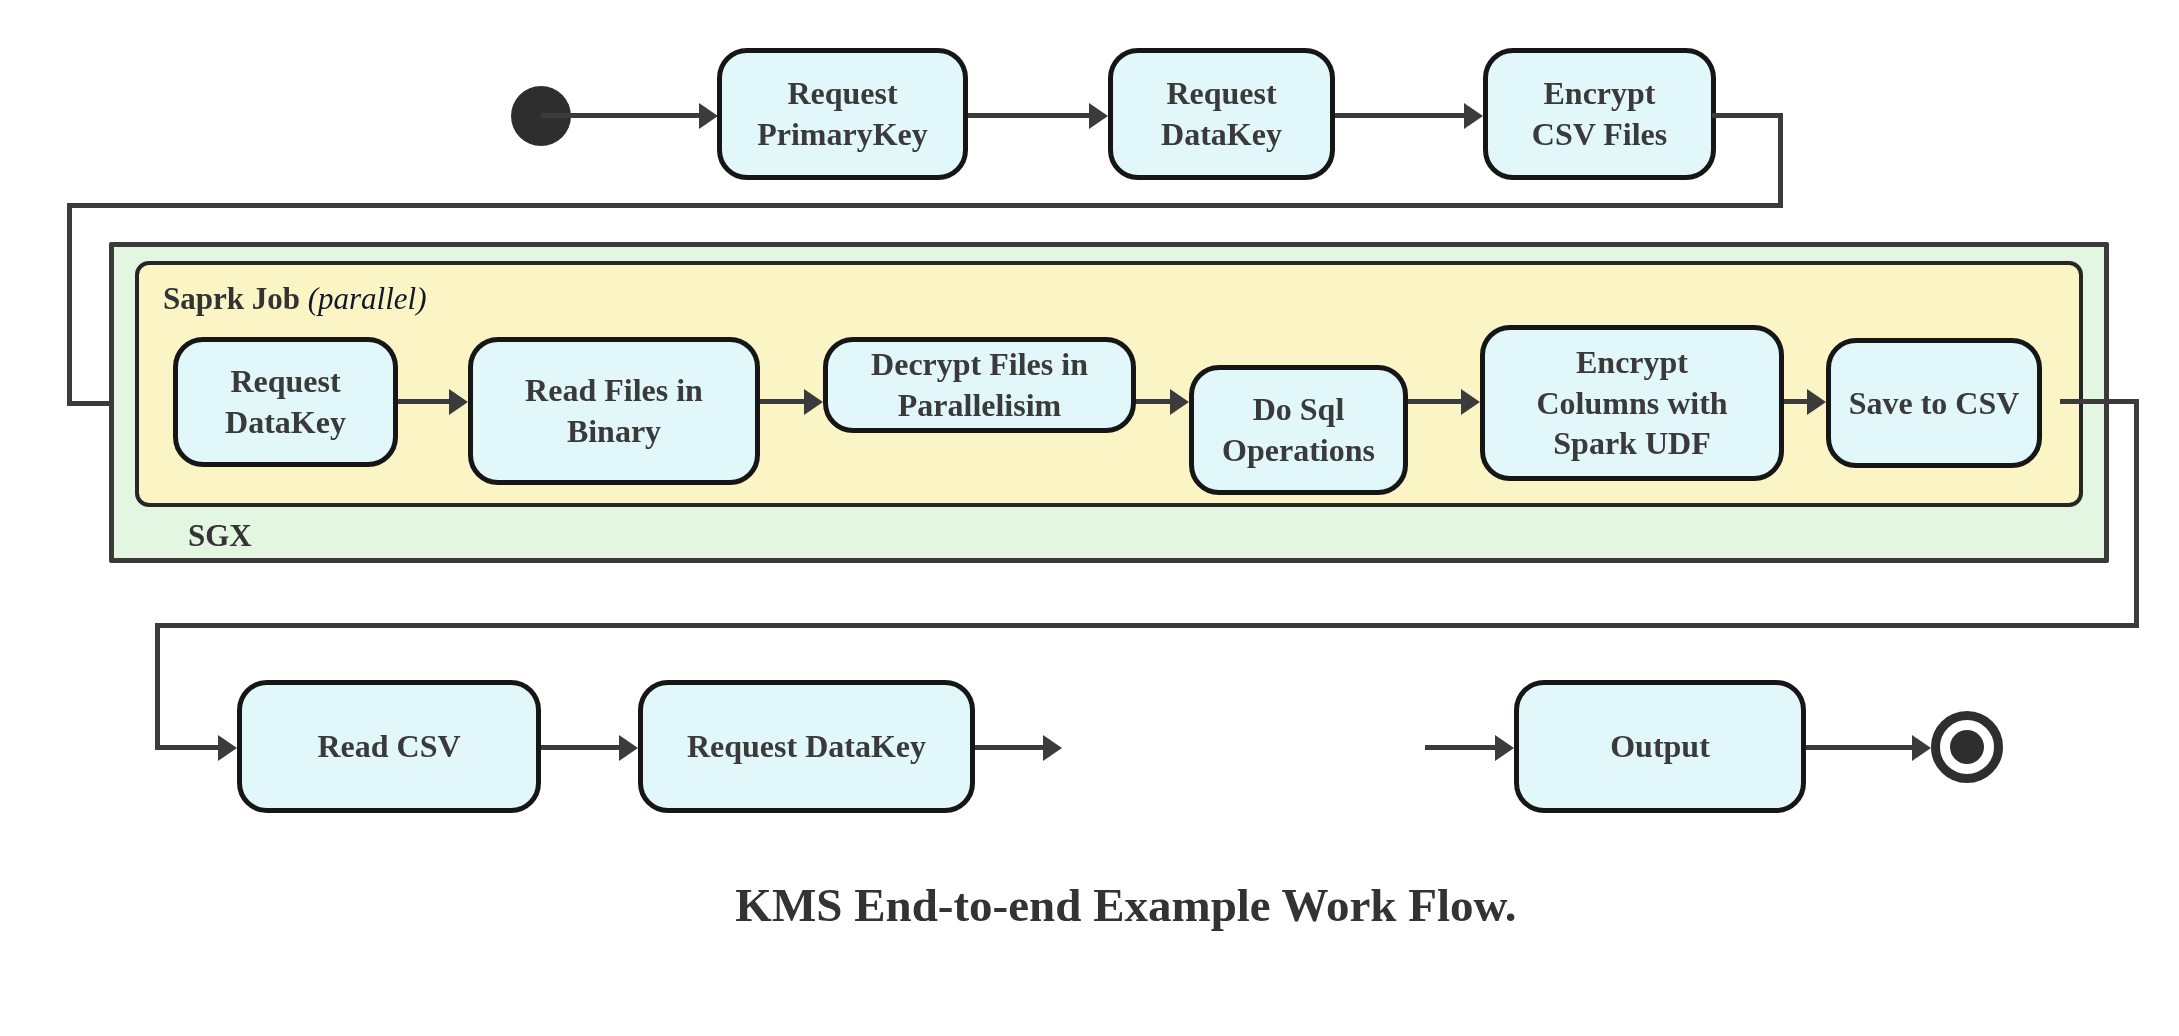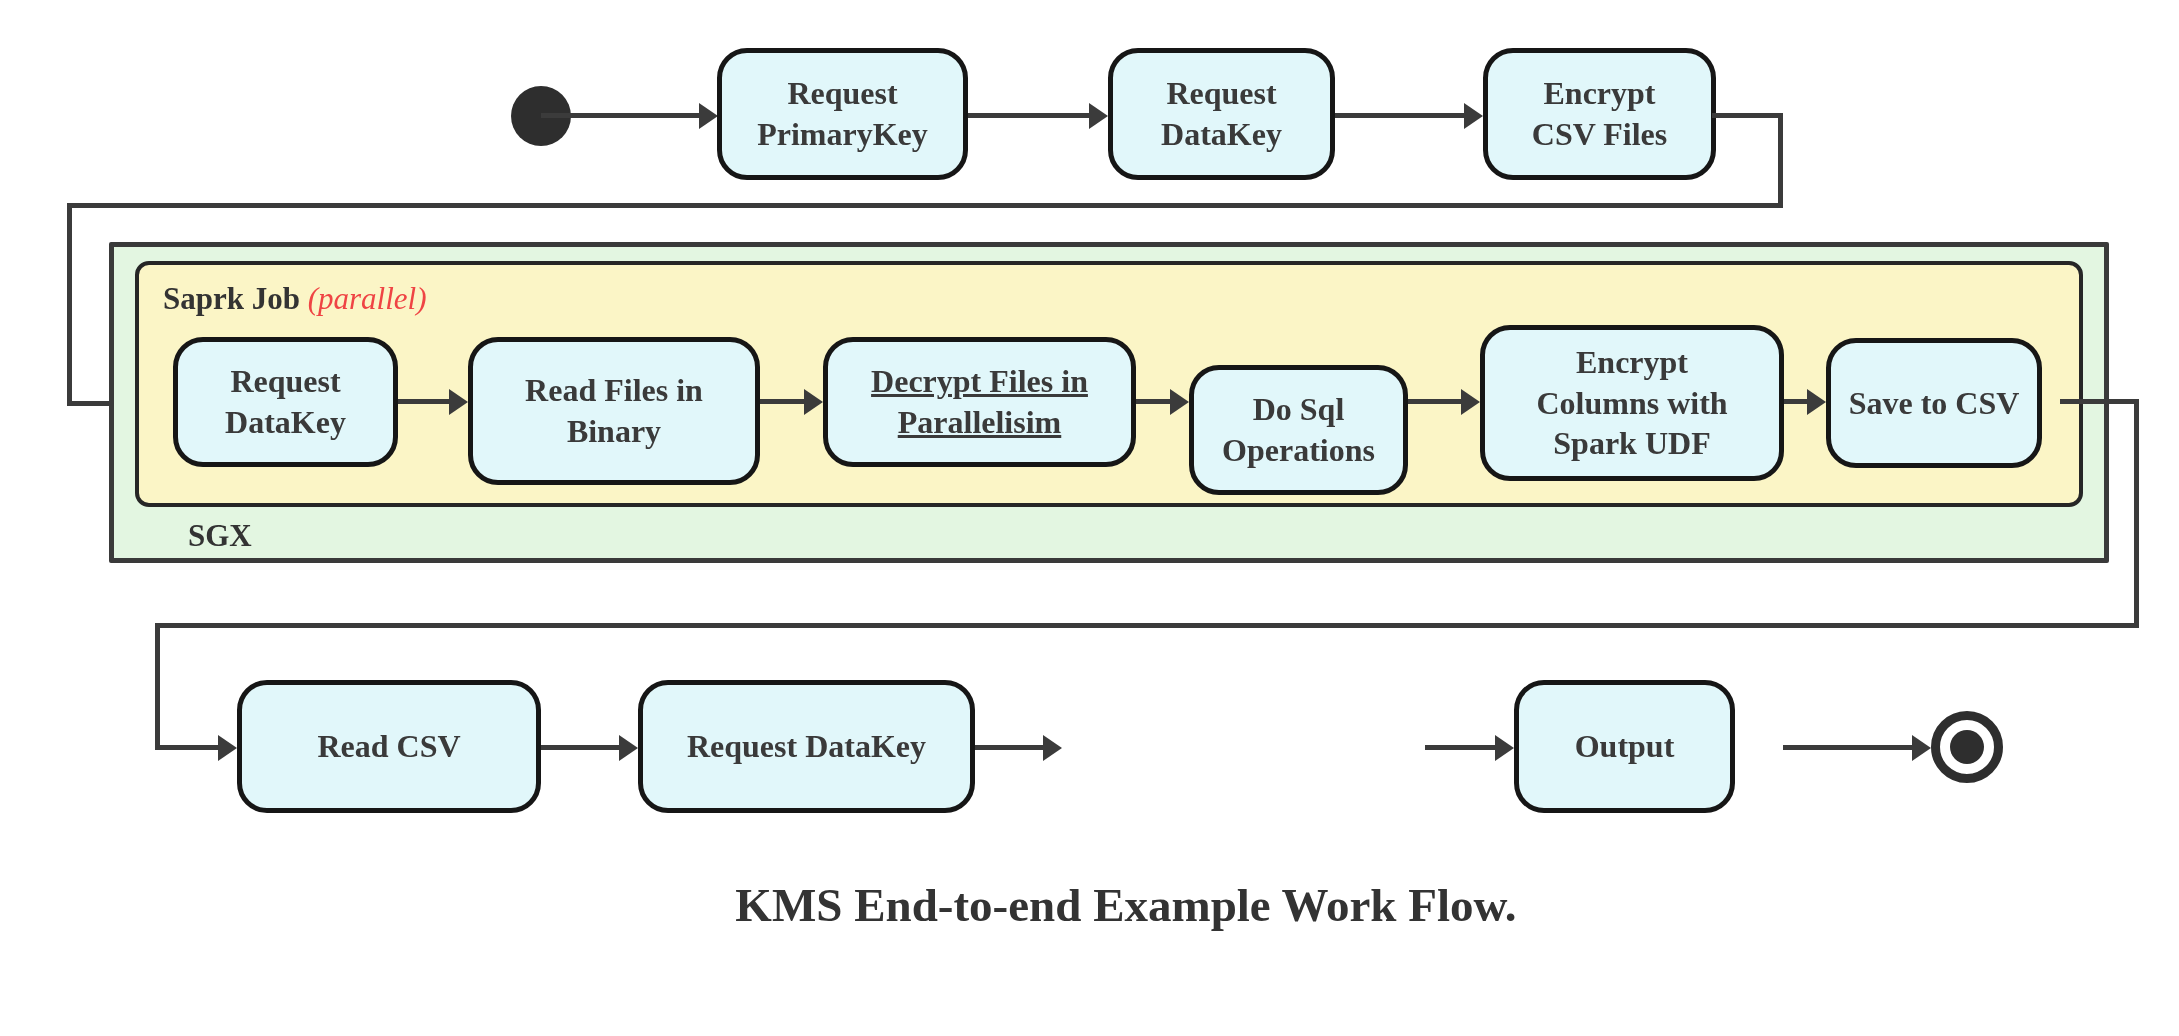--- a/index.html
+++ b/index.html
@@ -46,21 +46,21 @@
     position:absolute;
     font-weight:700;
     font-size:31px;
     color:#333333;
     white-space:nowrap;
     font-family:"Liberation Serif", serif;
   }
   .group-label .qualifier{
     font-weight:400;
     font-style:italic;
-    color:#ef4444;
+    color:#0f172a;
   }
   .h-line{position:absolute;height:5px;background:#3B3B3B;}
   .v-line{position:absolute;width:5px;background:#3B3B3B;}
   .arrow-e{
     position:absolute;width:0;height:0;
     border-top:13px solid transparent;
     border-bottom:13px solid transparent;
     border-left:19px solid #3B3B3B;
   }
   .start-circle{
@@ -142,21 +142,21 @@
   <div class="h-line" style="left:1408px;top:399px;width:54px;"></div>
   <div class="arrow-e" style="left:1461px;top:389px;"></div>
 
   <div class="h-line" style="left:1784px;top:399px;width:24px;"></div>
   <div class="arrow-e" style="left:1807px;top:389px;"></div>
 
   <div class="node" style="left:173px;top:337px;width:225px;height:130px;">Request
 DataKey</div>
   <div class="node" style="left:468px;top:337px;width:292px;height:148px;">Read Files in
 Binary</div>
-  <div class="node" style="left:823px;top:337px;width:313px;height:130px;text-decoration:underline;">Decrypt Files in
+  <div class="node" style="left:823px;top:337px;width:313px;height:96px;">Decrypt Files in
 Parallelisim</div>
   <div class="node" style="left:1189px;top:337px;width:219px;height:130px;margin-top:28px;">Do Sql
 Operations</div>
   <div class="node" style="left:1480px;top:325px;width:304px;height:156px;">Encrypt
 Columns with
 Spark UDF</div>
   <div class="node" style="left:1826px;top:338px;width:216px;height:130px;">Save to CSV</div>
 
   <div class="h-line" style="left:2060px;top:399px;width:79px;"></div>
   <div class="v-line" style="left:2134px;top:399px;height:229px;"></div>
@@ -172,21 +172,21 @@
   <div class="arrow-e" style="left:1043px;top:735px;"></div>
 
   <div class="h-line" style="left:1425px;top:745px;width:71px;"></div>
   <div class="arrow-e" style="left:1495px;top:735px;"></div>
 
   <div class="h-line" style="left:1783px;top:745px;width:130px;"></div>
   <div class="arrow-e" style="left:1912px;top:735px;"></div>
 
   <div class="node" style="left:237px;top:680px;width:304px;height:133px;">Read CSV</div>
   <div class="node" style="left:638px;top:680px;width:337px;height:133px;">Request DataKey</div>
-  <div class="node" style="left:1514px;top:680px;width:221px;height:133px;">Output</div>
+  <div class="node" style="left:1514px;top:680px;width:292px;height:133px;">Output</div>
 
   <div class="end-circle">
     <div class="end-dot"></div>
   </div>
 
   <div class="caption">KMS End-to-end Example Work Flow.</div>
 
 </div>
 
 </body></html>

